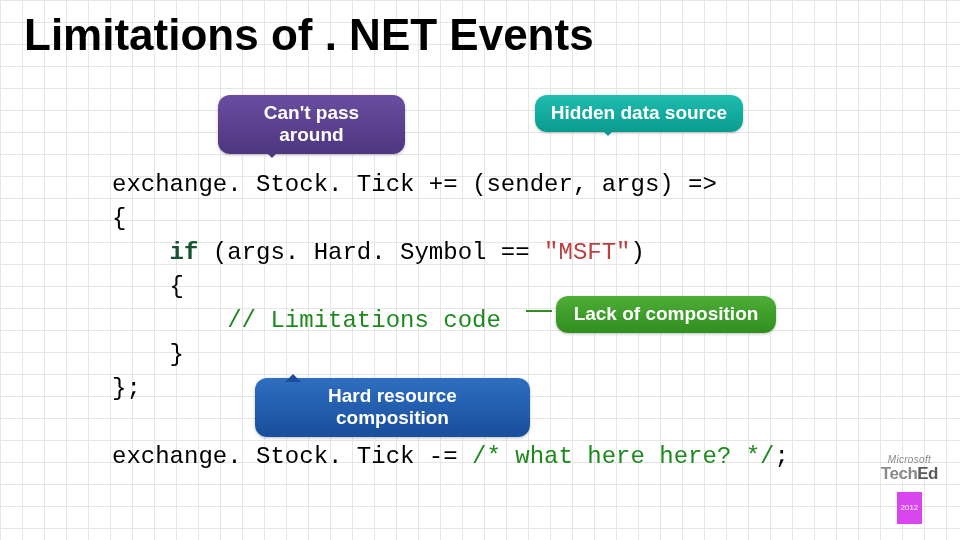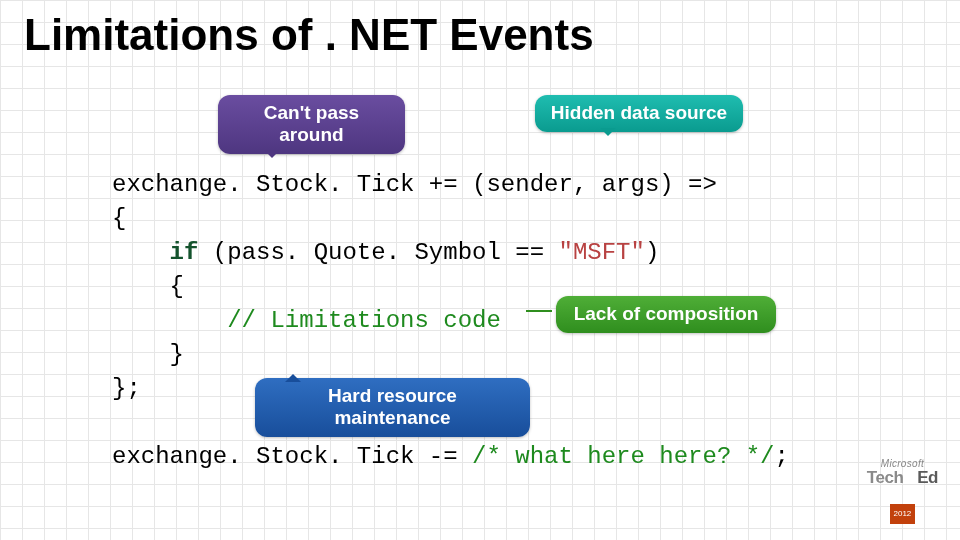--- a/index.html
+++ b/index.html
@@ -78,36 +78,36 @@
   
   .footer {
     position: absolute;
     right: 22px;
     bottom: 16px;
     text-align: center;
     line-height: 1;
   }
   .ms  { font-size: 10px; color: #888; font-style: italic; letter-spacing: 0.3px; }
   .ted { font-size: 17px; color: #8a8a8a; font-weight: 600; letter-spacing: -0.5px; }
-  .ted b { color: #5a5a5a; padding-left: 14px; }
-  .yr  { display:inline-block; font-size: 8px; color:#fff; background:#c2410c; padding:6px 4px; margin-top:18px; }
+  .ted b { color: #5a5a5a; }
+  .yr  { display:inline-block; font-size: 8px; color:#fff; background:#d946ef; padding:12px 4px; margin-top:10px; }
 </style>
 </head>
 <body>
 
 <div class="title">Limitations of . NET Events</div>
 
 <div id="b-cant" class="bubble purple">Can't pass around</div>
 <div id="b-hidden" class="bubble teal">Hidden data source</div>
 <div id="b-lack" class="bubble green">Lack of composition</div>
-<div id="b-hard" class="bubble blue">Hard resource maintenance</div>
+<div id="b-hard" class="bubble blue">Hard resource composition</div>
 
 <div class="code"><span>exchange. Stock. Tick += (sender, args) =&gt;</span>
 <span>{</span>
-<span>    </span><span class="kw">if</span><span> (pass. Quote. Symbol == </span><span class="str">"MSFT"</span><span>)</span>
+<span>    </span><span class="kw">if</span><span> (args. Hard. Symbol == </span><span class="str">"MSFT"</span><span>)</span>
 <span>    {</span>
 <span>        </span><span class="cmt">// Limitations code</span>
 <span>    }</span>
 <span>};</span>
 <span></span>
 <span>exchange. Stock. Tick -= </span><span class="cmt">/* what here here? */</span><span>;</span></div>
 
 <div class="footer">
   <div class="ms">Microsoft</div>
   <div class="ted"><span>Tech</span><b>Ed</b></div>

